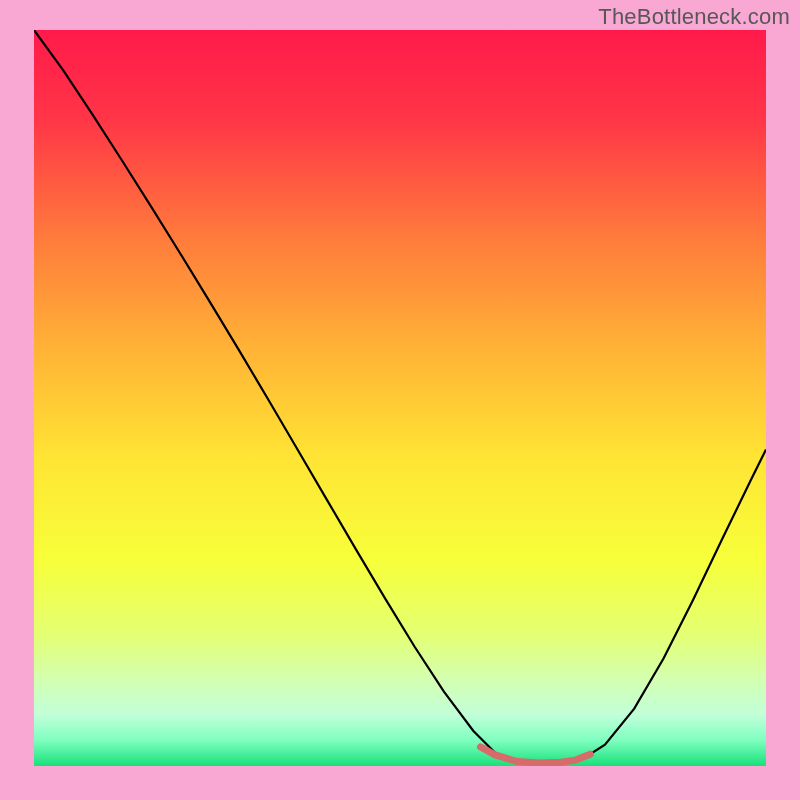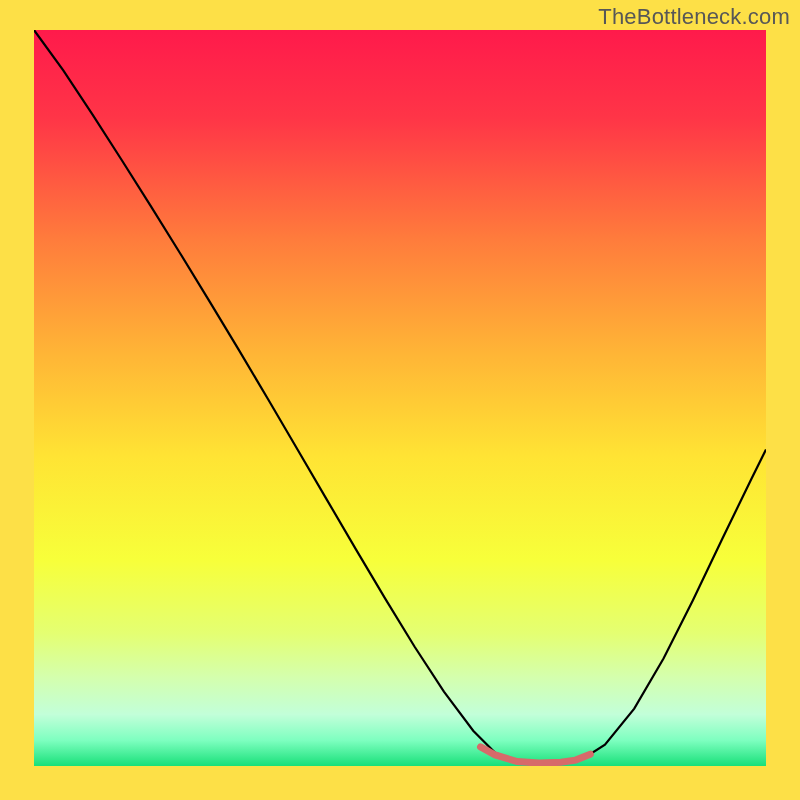--- a/index.html
+++ b/index.html
@@ -7,21 +7,21 @@
     padding: 0;
     width: 800px;
     height: 800px;
     background: #000;
     font-family: Arial, Helvetica, sans-serif;
   }
   .frame {
     position: relative;
     width: 800px;
     height: 800px;
-    background: #fde047;
+    background: #f9a8d4;
   }
   .watermark {
     position: absolute;
     top: 4px;
     right: 10px;
     color: #575757;
     font-size: 22px;
     font-weight: 500;
     letter-spacing: 0.2px;
   }

